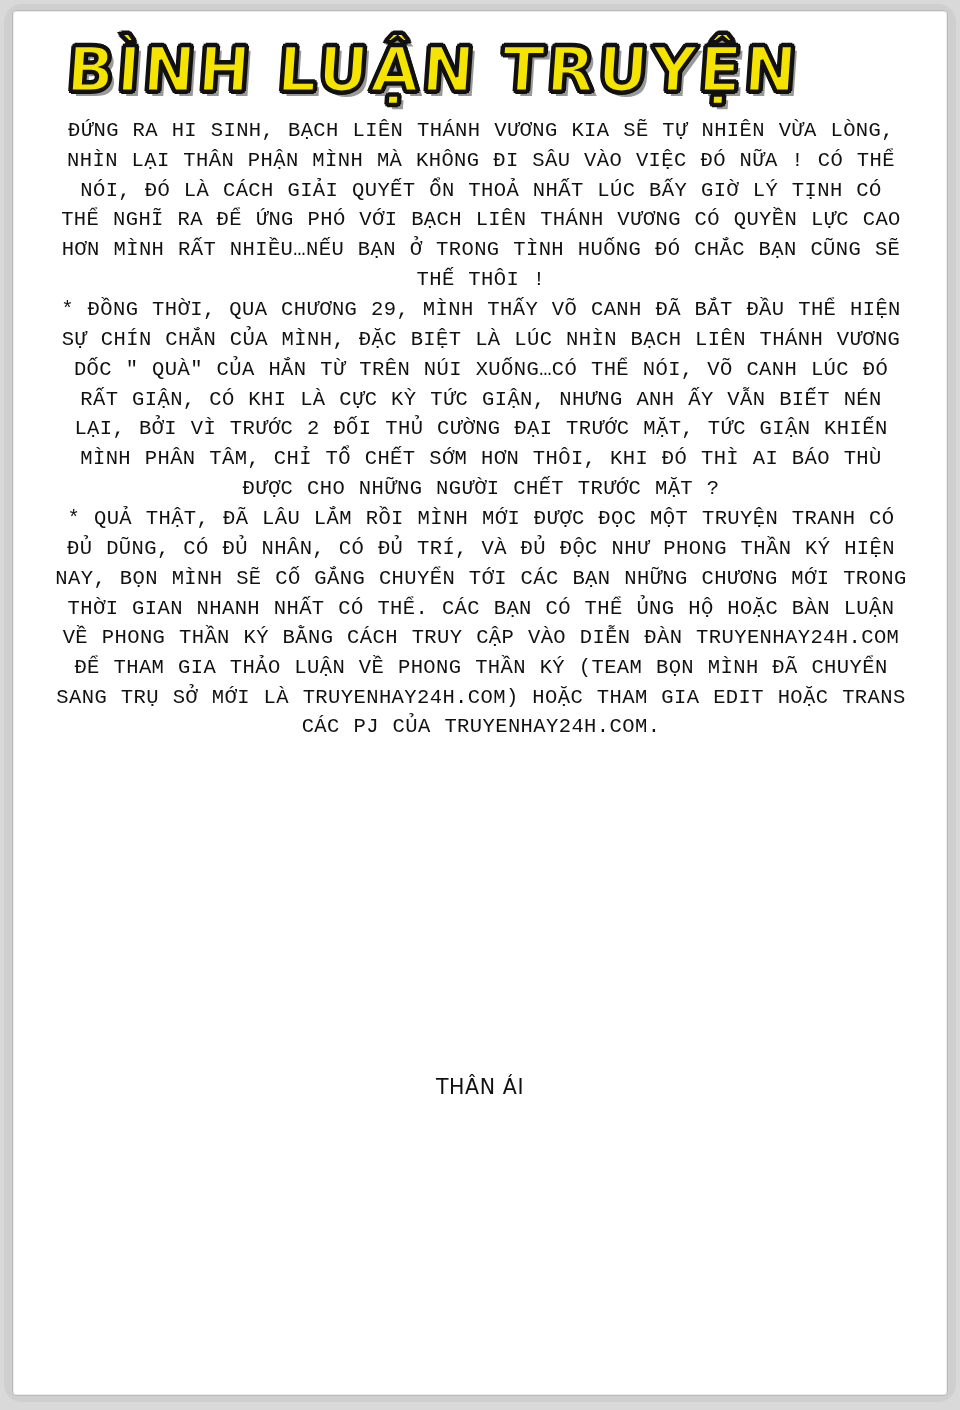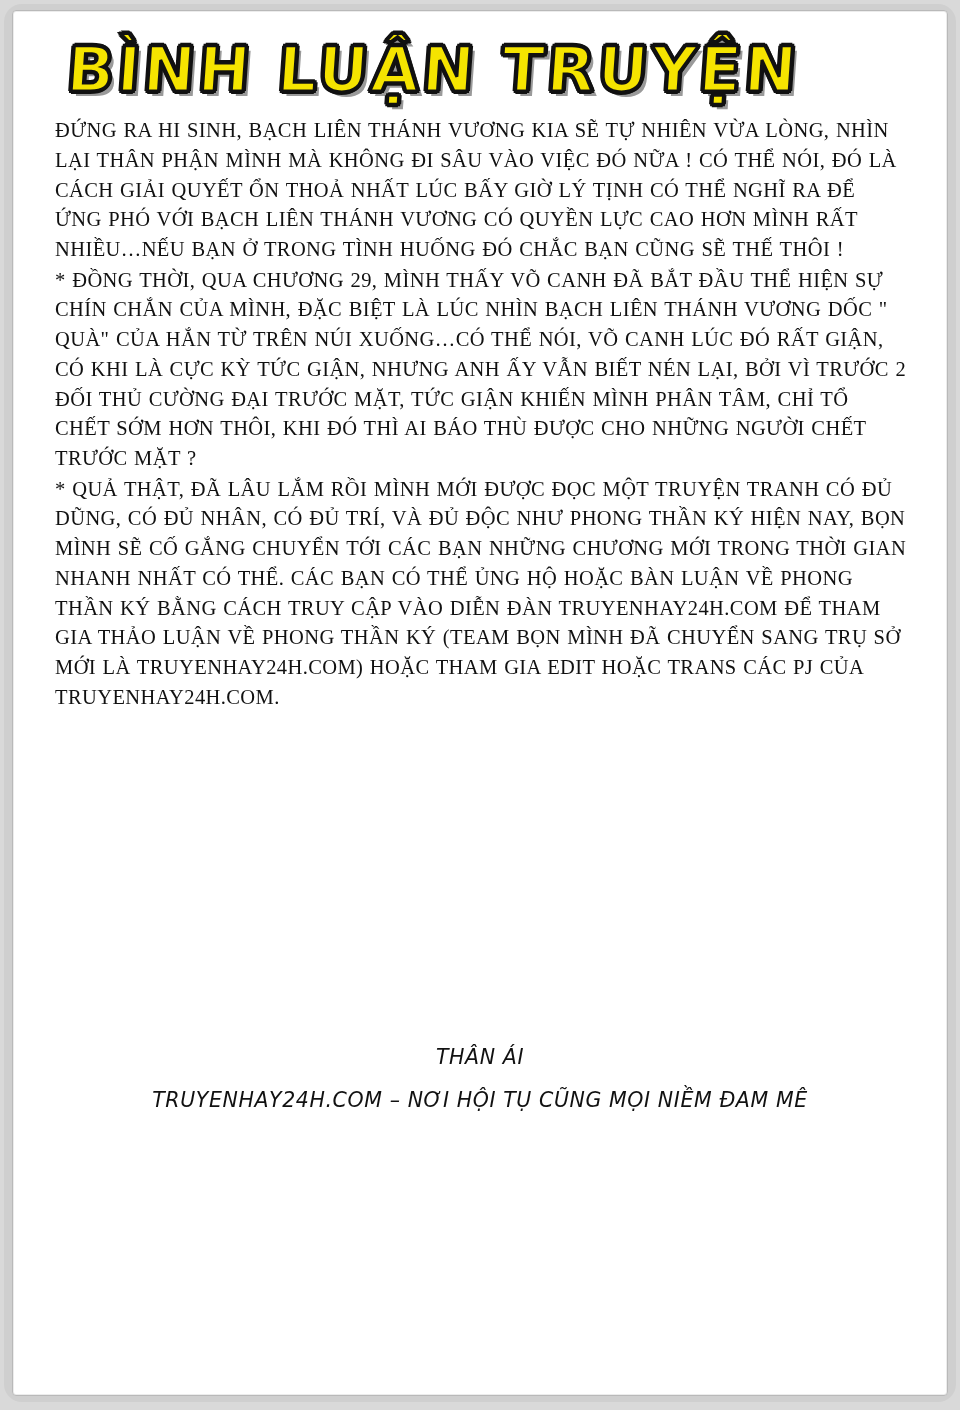--- a/index.html
+++ b/index.html
@@ -64,42 +64,42 @@
       2px 2px 0 #111, -2px 2px 0 #111, 2px -2px 0 #111, -2px -2px 0 #111,
       5px 5px 0 #9a9a9a;
     transform: skewX(-4deg);
     line-height: 1.05;
     white-space: nowrap;
   }
 
   
   .body-text {
     color: #111111;
-    font-family: Liberation Serif, serif;
+    font-family: Liberation Mono, monospace;
     font-size: 20.5px;
     line-height: 1.45;
     letter-spacing: 0.4px;
-    text-align: left;
+    text-align: center;
     padding: 0 6px 0 8px;
   }
   .para {
     margin: 0 0 1px 0;
     word-spacing: 1px;
   }
 
   
   .signoff {
     margin-top: 330px;
     text-align: center;
     color: #111111;
     font-size: 20.5px;
     line-height: 1.5;
     letter-spacing: 0.6px;
   }
-  .signoff div { margin: 12px; font-style: italic; }
+  .signoff div { margin: 0; }
 
   .spacer { height: 120px; }
 </style>
 </head>
 <body>
 
 <div class="page">
   <div class="sheet">
 
     <div class="title-wrap">
@@ -107,18 +107,17 @@
     </div>
 
     <div class="body-text">
       <p class="para">ĐỨNG RA HI SINH, BẠCH LIÊN THÁNH VƯƠNG KIA SẼ TỰ NHIÊN VỪA LÒNG, NHÌN LẠI THÂN PHẬN MÌNH MÀ KHÔNG ĐI SÂU VÀO VIỆC ĐÓ NỮA ! CÓ THỂ NÓI, ĐÓ LÀ CÁCH GIẢI QUYẾT ỔN THOẢ NHẤT LÚC BẤY GIỜ LÝ TỊNH CÓ THỂ NGHĨ RA ĐỂ ỨNG PHÓ VỚI BẠCH LIÊN THÁNH VƯƠNG CÓ QUYỀN LỰC CAO HƠN MÌNH RẤT NHIỀU…NẾU BẠN Ở TRONG TÌNH HUỐNG ĐÓ CHẮC BẠN CŨNG SẼ THẾ THÔI !</p>
       <p class="para">* ĐỒNG THỜI, QUA CHƯƠNG 29, MÌNH THẤY VÕ CANH ĐÃ BẮT ĐẦU THỂ HIỆN SỰ CHÍN CHẮN CỦA MÌNH, ĐẶC BIỆT LÀ LÚC NHÌN BẠCH LIÊN THÁNH VƯƠNG DỐC " QUÀ" CỦA HẮN TỪ TRÊN NÚI XUỐNG…CÓ THỂ NÓI, VÕ CANH LÚC ĐÓ RẤT GIẬN, CÓ KHI LÀ CỰC KỲ TỨC GIẬN, NHƯNG ANH ẤY VẪN BIẾT NÉN LẠI, BỞI VÌ TRƯỚC 2 ĐỐI THỦ CƯỜNG ĐẠI TRƯỚC MẶT, TỨC GIẬN KHIẾN MÌNH PHÂN TÂM, CHỈ TỔ CHẾT SỚM HƠN THÔI, KHI ĐÓ THÌ AI BÁO THÙ ĐƯỢC CHO NHỮNG NGƯỜI CHẾT TRƯỚC MẶT ?</p>
       <p class="para">* QUẢ THẬT, ĐÃ LÂU LẮM RỒI MÌNH MỚI ĐƯỢC ĐỌC MỘT TRUYỆN TRANH CÓ ĐỦ DŨNG, CÓ ĐỦ NHÂN, CÓ ĐỦ TRÍ, VÀ ĐỦ ĐỘC NHƯ PHONG THẦN KÝ HIỆN NAY, BỌN MÌNH SẼ CỐ GẮNG CHUYỂN TỚI CÁC BẠN NHỮNG CHƯƠNG MỚI TRONG THỜI GIAN NHANH NHẤT CÓ THỂ. CÁC BẠN CÓ THỂ ỦNG HỘ HOẶC BÀN LUẬN VỀ PHONG THẦN KÝ BẰNG CÁCH TRUY CẬP VÀO DIỄN ĐÀN TRUYENHAY24H.COM ĐỂ THAM GIA THẢO LUẬN VỀ PHONG THẦN KÝ (TEAM BỌN MÌNH ĐÃ CHUYỂN SANG TRỤ SỞ MỚI LÀ TRUYENHAY24H.COM) HOẶC THAM GIA EDIT HOẶC TRANS CÁC PJ CỦA TRUYENHAY24H.COM.</p>
     </div>
 
     <div class="signoff">
       <div>THÂN ÁI</div>
-      <div>TRUYENHAY24H.COM – NƠI HỘI TỤ CŨNG MỌI NIỀM ĐAM MÊ</div>
     </div>
 
     <div class="spacer"></div>
   </div>
 </div>
 
 </body></html>

